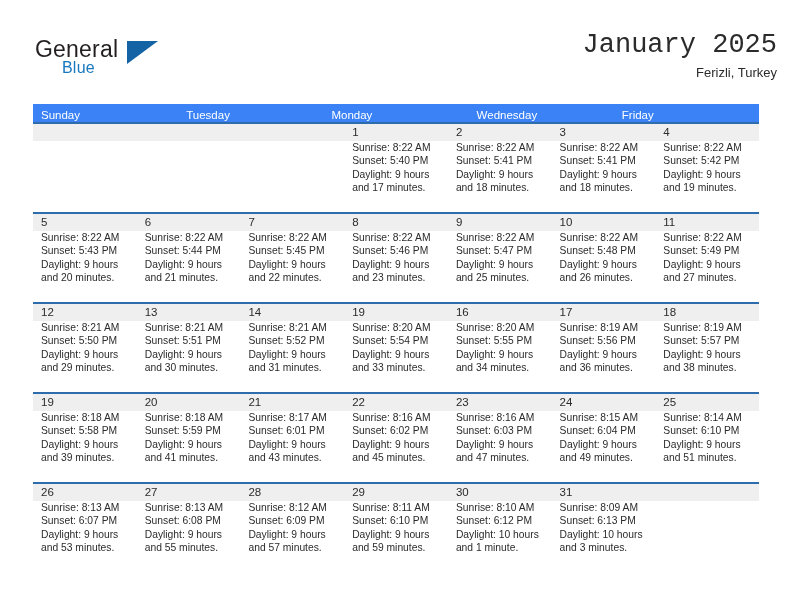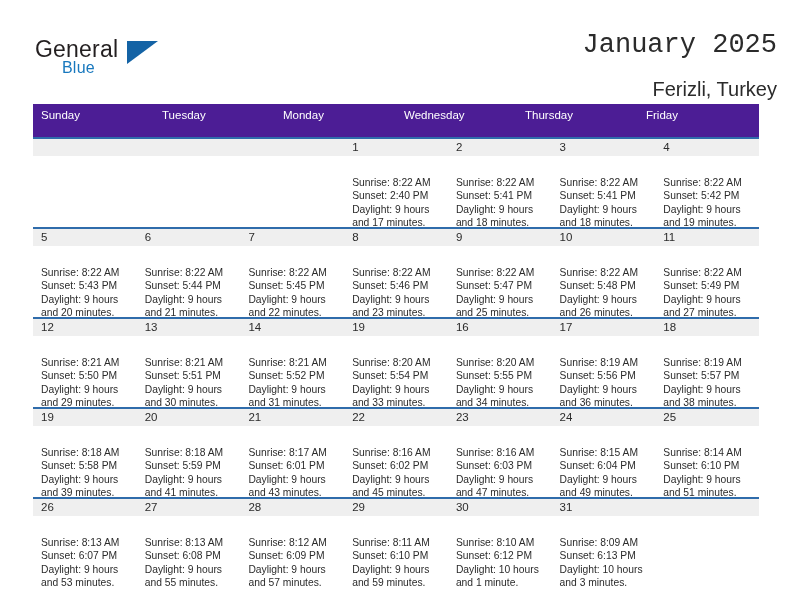--- a/index.html
+++ b/index.html
@@ -71,38 +71,38 @@
     text-align: right;
   }
   .cal-title {
     font-size: 27px;
     color: #2b2b2b;
     line-height: 34px;
     white-space: nowrap;
     font-family: Liberation Mono, monospace;
   }
   .cal-subtitle {
-    font-size: 20px;
+    font-size: 13px;
     color: #2b2b2b;
     line-height: 22px;
-    margin-top: 16px;
+    margin-top: 0;
     white-space: nowrap;
   }
 
   
   .calendar {
     position: absolute;
     left: 33px;
     top: 104px;
     width: 726px;
   }
   .weekday-row {
     display: flex;
-    background: #4c1d95;
-    height: 33px;
+    background: #3b82f6;
+    height: 18px;
   }
   .weekday {
     flex: 1 1 0;
     color: #ffffff;
     font-size: 11.5px;
     line-height: 22px;
     padding-left: 8px;
     box-sizing: border-box;
     white-space: nowrap;
     overflow: hidden;
@@ -125,21 +125,21 @@
   .day-head {
     height: 17px;
     background: #efefef;
     font-size: 11.5px;
     color: #2b2b2b;
     line-height: 17px;
     padding-left: 8px;
     box-sizing: border-box;
   }
   .day-body {
-    padding: 20px 6px 0 8px;
+    padding: 0 6px 0 8px;
     font-size: 10.3px;
     line-height: 13.4px;
     color: #2b2b2b;
   }
   .day-body div {
     white-space: nowrap;
   }
 </style>
 </head>
 <body>
@@ -161,21 +161,20 @@
 
   </div>
 
   <div class="calendar">
 
     <div class="weekday-row">
       <div class="weekday">Sunday</div>
       <div class="weekday">Tuesday</div>
       <div class="weekday">Monday</div>
       <div class="weekday">Wednesday</div>
-      <div class="weekday">Thursday</div>
       <div class="weekday">Friday</div>
     </div>
 
     <div class="week-row">
       <div class="day-cell blank">
         <div class="day-head"></div>
         <div class="day-body">
           <div></div>
           <div></div>
           <div></div>
@@ -197,21 +196,21 @@
           <div></div>
           <div></div>
           <div></div>
           <div></div>
         </div>
       </div>
       <div class="day-cell">
         <div class="day-head">1</div>
         <div class="day-body">
           <div>Sunrise: 8:22 AM</div>
-          <div>Sunset: 2:40 PM</div>
+          <div>Sunset: 5:40 PM</div>
           <div>Daylight: 9 hours</div>
           <div>and 17 minutes.</div>
         </div>
       </div>
       <div class="day-cell">
         <div class="day-head">2</div>
         <div class="day-body">
           <div>Sunrise: 8:22 AM</div>
           <div>Sunset: 5:41 PM</div>
           <div>Daylight: 9 hours</div>

